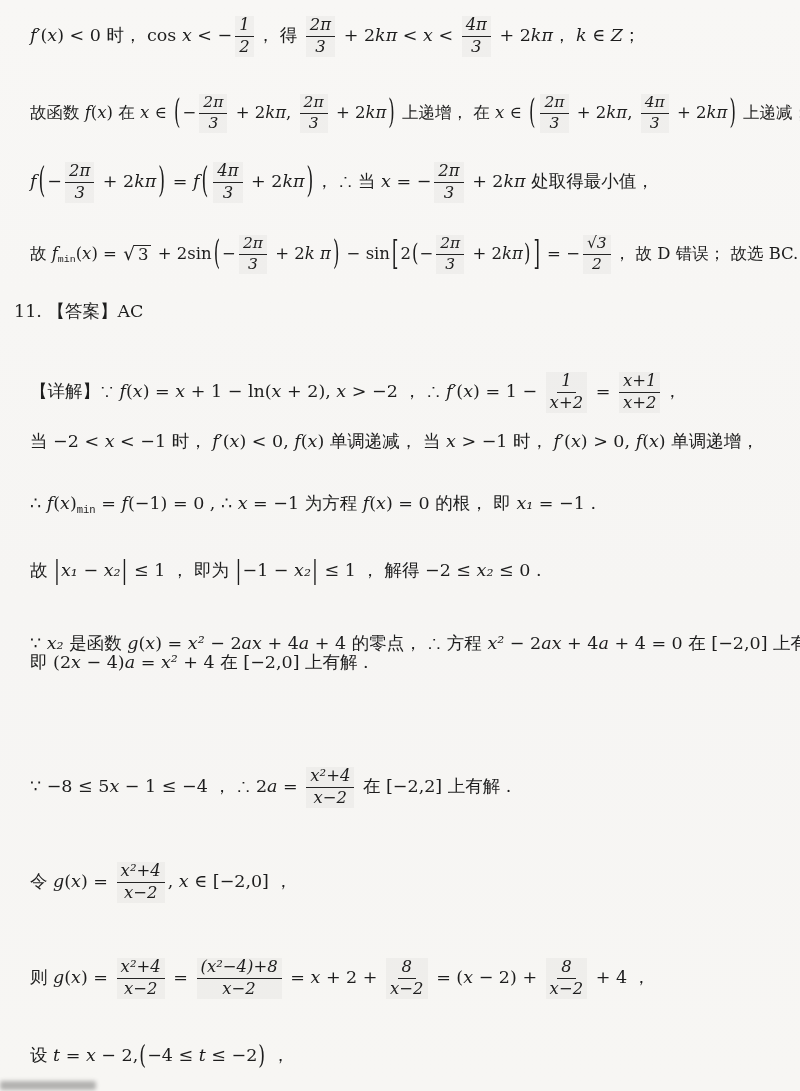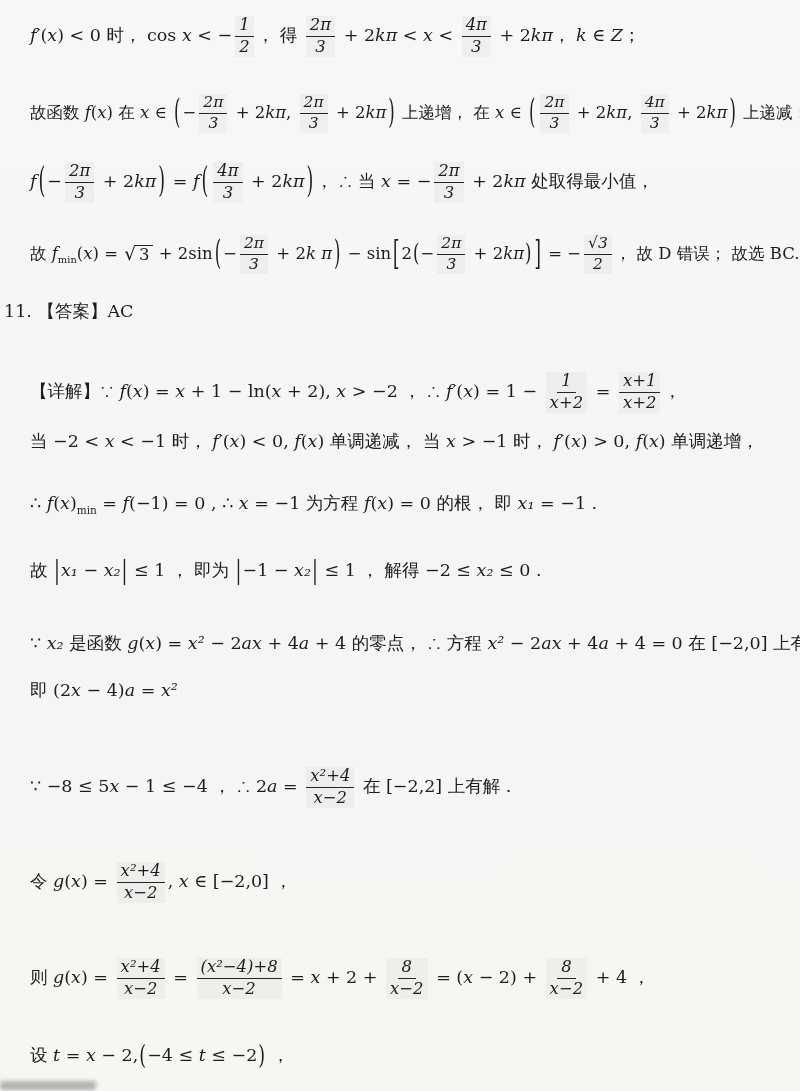--- a/index.html
+++ b/index.html
@@ -26,41 +26,41 @@
   .tk-f{
     flex:none;display:inline-flex;flex-direction:column;align-items:center;
     font-style:italic;margin:0 3px;font-size:0.94em;
     background:rgba(70,70,70,0.045);
   }
   .tk-f .num{display:block;padding:0 4px 1px;border-bottom:1.4px solid #242424;line-height:1.15;}
   .tk-f .den{display:block;padding:1px 4px 0;line-height:1.15;}
   .tk-s{flex:none;display:inline-flex;align-items:flex-start;margin:0 1px;}
   .tk-s .rt{font-size:1.12em;line-height:1;}
   .tk-s .rad{border-top:1.5px solid #242424;padding:0 3px;line-height:1.1;}
-  .tk-sub{flex:none;font-size:0.6em;transform:translateY(0.62em);letter-spacing:0;}
+  .tk-sub{flex:none;font-size:0.6em;transform:translateY(0.62em);letter-spacing:0;font-family:Liberation Mono, monospace;}
   .tk-b1{flex:none;display:inline-block;transform:scaleY(1.5);margin:0 1px;font-weight:400;}
   .tk-b2{flex:none;display:inline-block;transform:scaleY(2.05);margin:0 2px;font-weight:300;}
   .smudge{
     position:absolute;left:0;bottom:1px;width:96px;height:9px;
     background:#4c4c4c;opacity:.4;filter:blur(2px);border-radius:2px;
   }
 </style>
 </head>
 <body style="background: rgb(247, 246, 244);">
 
 <div class="doc" style="color: rgb(29, 29, 29);">
   <div class="line" style="top:16px"><span class="tk-m">f′</span><span class="tk-t">(</span><span class="tk-m">x</span><span class="tk-t">) &lt; 0 时， cos </span><span class="tk-m">x</span><span class="tk-t"> &lt; −</span><span class="tk-f"><span class="num" style="display: block;">1</span><span class="den" style="display: block;">2</span></span><span class="tk-t">， 得 </span><span class="tk-f"><span class="num" style="display: block;">2π</span><span class="den" style="display: block;">3</span></span><span class="tk-t"> + 2</span><span class="tk-m">kπ</span><span class="tk-t"> &lt; </span><span class="tk-m">x</span><span class="tk-t"> &lt; </span><span class="tk-f"><span class="num" style="display: block;">4π</span><span class="den" style="display: block;">3</span></span><span class="tk-t"> + 2</span><span class="tk-m">kπ</span><span class="tk-t">， </span><span class="tk-m">k</span><span class="tk-t"> ∈ </span><span class="tk-m">Z</span><span class="tk-t">；</span></div>
   <div class="line sm" style="top:94px"><span class="tk-t">故函数 </span><span class="tk-m">f</span><span class="tk-t">(</span><span class="tk-m">x</span><span class="tk-t">) 在 </span><span class="tk-m">x</span><span class="tk-t"> ∈ </span><span class="tk-b2">(</span><span class="tk-t">−</span><span class="tk-f"><span class="num" style="display: block;">2π</span><span class="den" style="display: block;">3</span></span><span class="tk-t"> + 2</span><span class="tk-m">kπ</span><span class="tk-t">, </span><span class="tk-f"><span class="num" style="display: block;">2π</span><span class="den" style="display: block;">3</span></span><span class="tk-t"> + 2</span><span class="tk-m">kπ</span><span class="tk-b2">)</span><span class="tk-t"> 上递增， 在 </span><span class="tk-m">x</span><span class="tk-t"> ∈ </span><span class="tk-b2">(</span><span class="tk-f"><span class="num" style="display: block;">2π</span><span class="den" style="display: block;">3</span></span><span class="tk-t"> + 2</span><span class="tk-m">kπ</span><span class="tk-t">, </span><span class="tk-f"><span class="num" style="display: block;">4π</span><span class="den" style="display: block;">3</span></span><span class="tk-t"> + 2</span><span class="tk-m">kπ</span><span class="tk-b2">)</span><span class="tk-t"> 上递减； 又</span></div>
   <div class="line" style="top:162px"><span class="tk-m">f</span><span class="tk-b2">(</span><span class="tk-t">−</span><span class="tk-f"><span class="num" style="display: block;">2π</span><span class="den" style="display: block;">3</span></span><span class="tk-t"> + 2</span><span class="tk-m">kπ</span><span class="tk-b2">)</span><span class="tk-t"> = </span><span class="tk-m">f</span><span class="tk-b2">(</span><span class="tk-f"><span class="num" style="display: block;">4π</span><span class="den" style="display: block;">3</span></span><span class="tk-t"> + 2</span><span class="tk-m">kπ</span><span class="tk-b2">)</span><span class="tk-t">， ∴ 当 </span><span class="tk-m">x</span><span class="tk-t"> = −</span><span class="tk-f"><span class="num" style="display: block;">2π</span><span class="den" style="display: block;">3</span></span><span class="tk-t"> + 2</span><span class="tk-m">kπ</span><span class="tk-t"> 处取得最小值，</span></div>
   <div class="line sm" style="top:235px"><span class="tk-t">故 </span><span class="tk-m">f</span><span class="tk-sub">min</span><span class="tk-t">(</span><span class="tk-m">x</span><span class="tk-t">) = </span><span class="tk-s"><span class="rt">√</span><span class="rad">3</span></span><span class="tk-t"> + 2sin</span><span class="tk-b2">(</span><span class="tk-t">−</span><span class="tk-f"><span class="num" style="display: block;">2π</span><span class="den" style="display: block;">3</span></span><span class="tk-t"> + 2</span><span class="tk-m">k π</span><span class="tk-b2">)</span><span class="tk-t"> − sin</span><span class="tk-b2">[</span><span class="tk-t">2</span><span class="tk-b1">(</span><span class="tk-t">−</span><span class="tk-f"><span class="num" style="display: block;">2π</span><span class="den" style="display: block;">3</span></span><span class="tk-t"> + 2</span><span class="tk-m">kπ</span><span class="tk-b1">)</span><span class="tk-b2">]</span><span class="tk-t"> = −</span><span class="tk-f"><span class="num" style="display: block;">√3</span><span class="den" style="display: block;">2</span></span><span class="tk-t">， 故 D 错误； 故选 BC.</span></div>
-  <div class="line" style="top:301px;left:4px"><span class="tk-t">11. 【答案】AC</span></div>
+  <div class="line" style="top:301px;left:14px"><span class="tk-t">11. 【答案】AC</span></div>
   <div class="line" style="top:372px"><span class="tk-t">【详解】∵ </span><span class="tk-m">f</span><span class="tk-t">(</span><span class="tk-m">x</span><span class="tk-t">) = </span><span class="tk-m">x</span><span class="tk-t"> + 1 − ln(</span><span class="tk-m">x</span><span class="tk-t"> + 2), </span><span class="tk-m">x</span><span class="tk-t"> &gt; −2 ， ∴ </span><span class="tk-m">f′</span><span class="tk-t">(</span><span class="tk-m">x</span><span class="tk-t">) = 1 − </span><span class="tk-f"><span class="num" style="display: block;">1</span><span class="den" style="display: block;">x+2</span></span><span class="tk-t"> = </span><span class="tk-f"><span class="num" style="display: block;">x+1</span><span class="den" style="display: block;">x+2</span></span><span class="tk-t">，</span></div>
   <div class="line" style="top:431px"><span class="tk-t">当 −2 &lt; </span><span class="tk-m">x</span><span class="tk-t"> &lt; −1 时， </span><span class="tk-m">f′</span><span class="tk-t">(</span><span class="tk-m">x</span><span class="tk-t">) &lt; 0, </span><span class="tk-m">f</span><span class="tk-t">(</span><span class="tk-m">x</span><span class="tk-t">) 单调递减， 当 </span><span class="tk-m">x</span><span class="tk-t"> &gt; −1 时， </span><span class="tk-m">f′</span><span class="tk-t">(</span><span class="tk-m">x</span><span class="tk-t">) &gt; 0, </span><span class="tk-m">f</span><span class="tk-t">(</span><span class="tk-m">x</span><span class="tk-t">) 单调递增，</span></div>
   <div class="line" style="top:493px"><span class="tk-t">∴ </span><span class="tk-m">f</span><span class="tk-t">(</span><span class="tk-m">x</span><span class="tk-t">)</span><span class="tk-sub">min</span><span class="tk-t"> = </span><span class="tk-m">f</span><span class="tk-t">(−1) = 0 , ∴ </span><span class="tk-m">x</span><span class="tk-t"> = −1 为方程 </span><span class="tk-m">f</span><span class="tk-t">(</span><span class="tk-m">x</span><span class="tk-t">) = 0 的根， 即 </span><span class="tk-m">x₁</span><span class="tk-t"> = −1 .</span></div>
   <div class="line" style="top:560px"><span class="tk-t">故 </span><span class="tk-b1">|</span><span class="tk-m">x₁ − x₂</span><span class="tk-b1">|</span><span class="tk-t"> ≤ 1 ， 即为 </span><span class="tk-b1">|</span><span class="tk-t">−1 − </span><span class="tk-m">x₂</span><span class="tk-b1">|</span><span class="tk-t"> ≤ 1 ， 解得 −2 ≤ </span><span class="tk-m">x₂</span><span class="tk-t"> ≤ 0 .</span></div>
   <div class="line" style="top:633px"><span class="tk-t">∵ </span><span class="tk-m">x₂</span><span class="tk-t"> 是函数 </span><span class="tk-m">g</span><span class="tk-t">(</span><span class="tk-m">x</span><span class="tk-t">) = </span><span class="tk-m">x²</span><span class="tk-t"> − 2</span><span class="tk-m">ax</span><span class="tk-t"> + 4</span><span class="tk-m">a</span><span class="tk-t"> + 4 的零点， ∴ 方程 </span><span class="tk-m">x²</span><span class="tk-t"> − 2</span><span class="tk-m">ax</span><span class="tk-t"> + 4</span><span class="tk-m">a</span><span class="tk-t"> + 4 = 0 在 [−2,0] 上有解 .</span></div>
-  <div class="line" style="top:680px"><span class="tk-t">即 (2</span><span class="tk-m">x</span><span class="tk-t"> − 4)</span><span class="tk-m">a</span><span class="tk-t"> = </span><span class="tk-m">x²</span></div>
+  <div class="line" style="top:652px"><span class="tk-t">即 (2</span><span class="tk-m">x</span><span class="tk-t"> − 4)</span><span class="tk-m">a</span><span class="tk-t"> = </span><span class="tk-m">x²</span><span class="tk-t"> + 4 在 [−2,0] 上有解 .</span></div>
   <div class="line" style="top:767px"><span class="tk-t">∵ −8 ≤ 5</span><span class="tk-m">x</span><span class="tk-t"> − 1 ≤ −4 ， ∴ 2</span><span class="tk-m">a</span><span class="tk-t"> = </span><span class="tk-f"><span class="num" style="display: block;">x²+4</span><span class="den" style="display: block;">x−2</span></span><span class="tk-t"> 在 [−2,2] 上有解 .</span></div>
   <div class="line" style="top:862px"><span class="tk-t">令 </span><span class="tk-m">g</span><span class="tk-t">(</span><span class="tk-m">x</span><span class="tk-t">) = </span><span class="tk-f"><span class="num" style="display: block;">x²+4</span><span class="den" style="display: block;">x−2</span></span><span class="tk-t">, </span><span class="tk-m">x</span><span class="tk-t"> ∈ [−2,0] ，</span></div>
   <div class="line" style="top:958px"><span class="tk-t">则 </span><span class="tk-m">g</span><span class="tk-t">(</span><span class="tk-m">x</span><span class="tk-t">) = </span><span class="tk-f"><span class="num" style="display: block;">x²+4</span><span class="den" style="display: block;">x−2</span></span><span class="tk-t"> = </span><span class="tk-f"><span class="num" style="display: block;">(x²−4)+8</span><span class="den" style="display: block;">x−2</span></span><span class="tk-t"> = </span><span class="tk-m">x</span><span class="tk-t"> + 2 + </span><span class="tk-f"><span class="num" style="display: block;">8</span><span class="den" style="display: block;">x−2</span></span><span class="tk-t"> = (</span><span class="tk-m">x</span><span class="tk-t"> − 2) + </span><span class="tk-f"><span class="num" style="display: block;">8</span><span class="den" style="display: block;">x−2</span></span><span class="tk-t"> + 4 ，</span></div>
   <div class="line" style="top:1045px"><span class="tk-t">设 </span><span class="tk-m">t</span><span class="tk-t"> = </span><span class="tk-m">x</span><span class="tk-t"> − 2,</span><span class="tk-b1">(</span><span class="tk-t">−4 ≤ </span><span class="tk-m">t</span><span class="tk-t"> ≤ −2</span><span class="tk-b1">)</span><span class="tk-t"> ，</span></div>
   <div class="smudge"></div>
 </div>
 
 </body></html>

